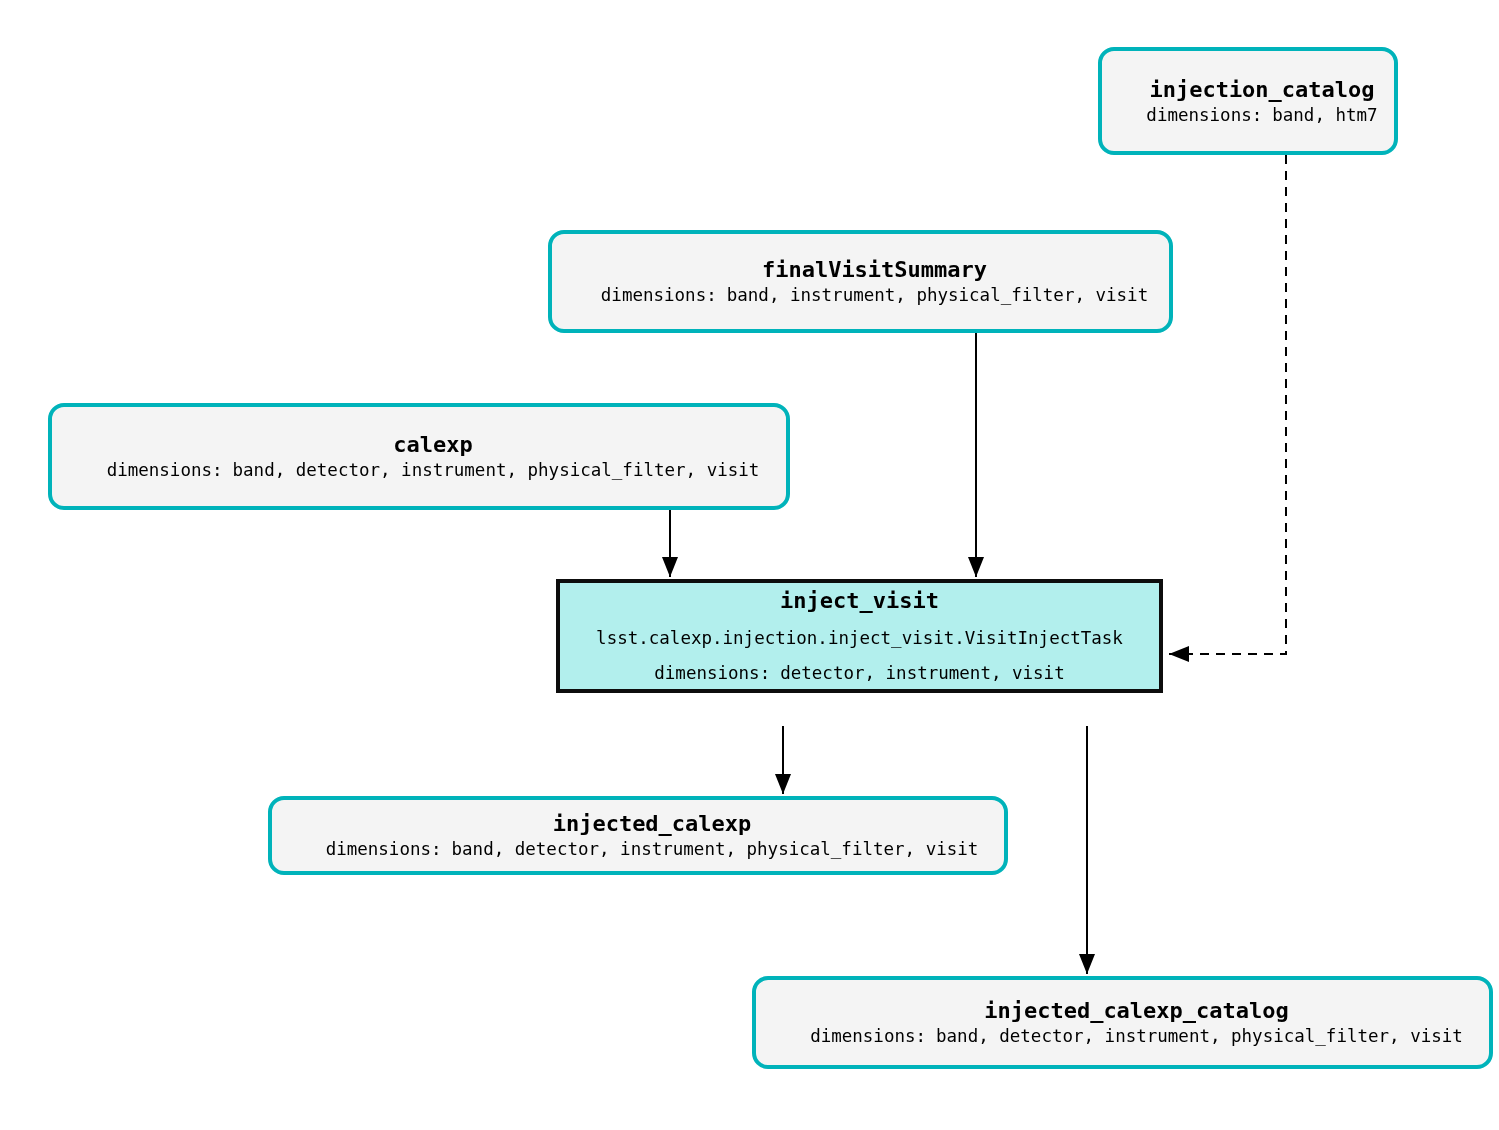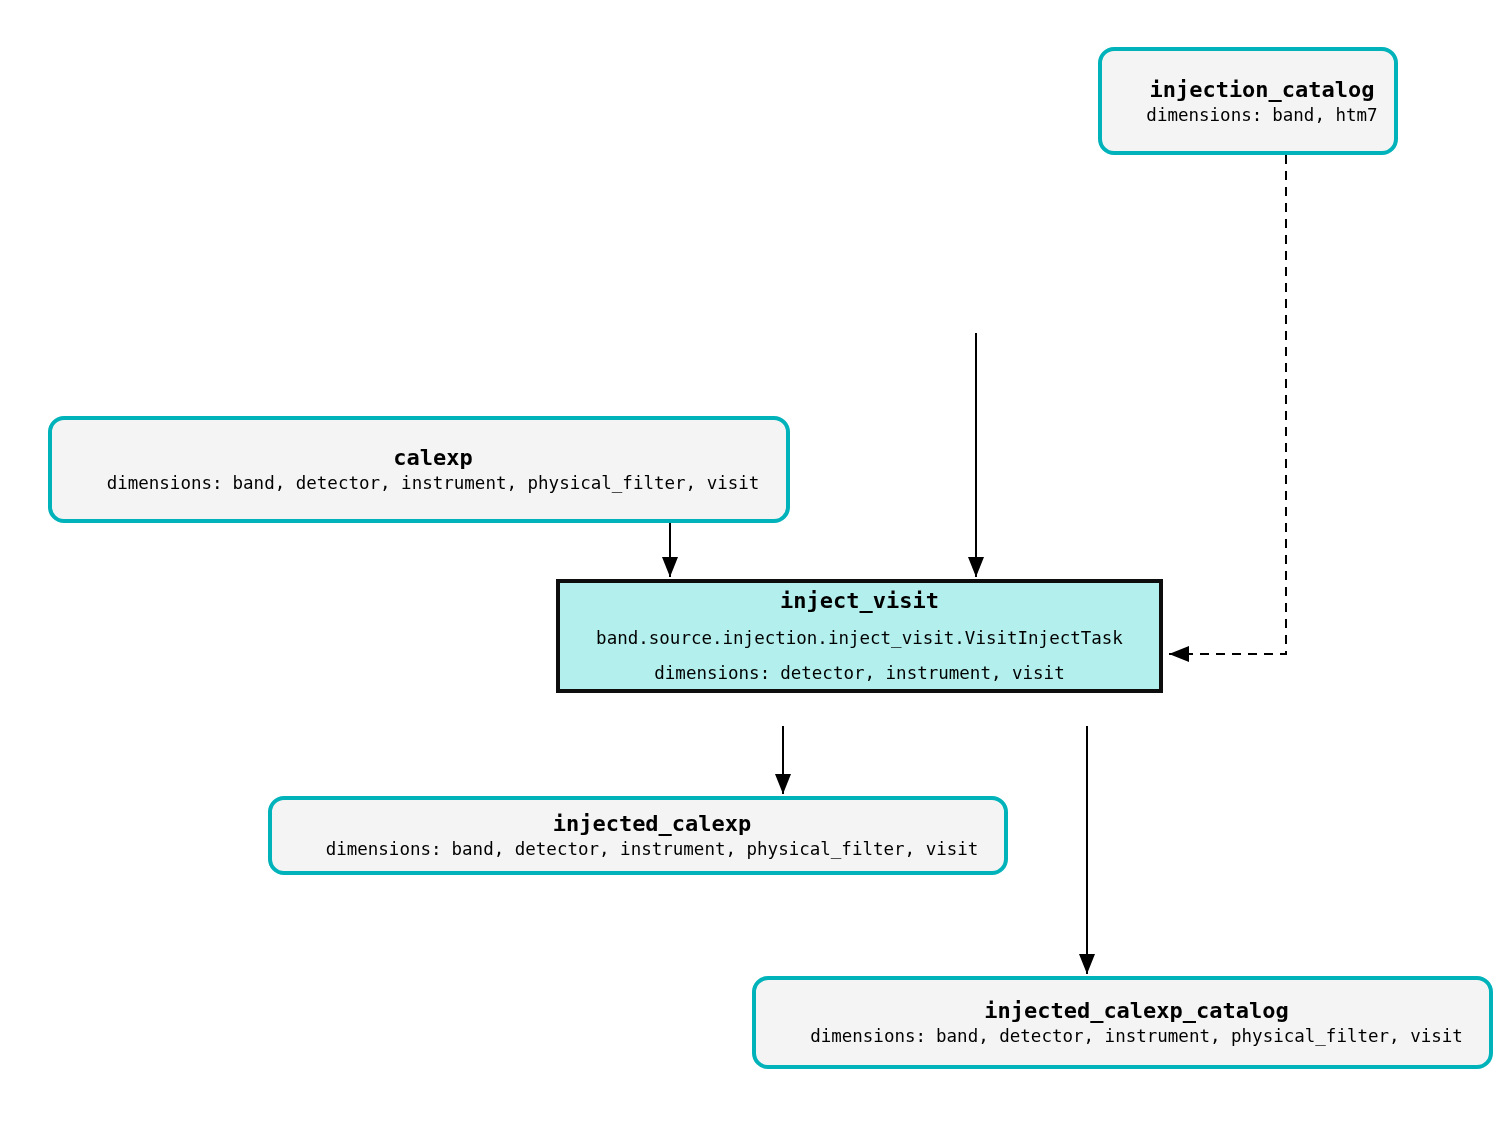--- a/index.html
+++ b/index.html
@@ -85,31 +85,37 @@
     <line x1="1087" y1="726" x2="1087" y2="974" stroke="#000" stroke-width="2" marker-end="url(#arrowhead)"></line>
   </svg>
 
   <div class="node dataset" style="left:1098px; top:47px; width:300px; height:108px;">
     <div class="node-title">injection_catalog</div>
     <div class="node-line">
       <span class="dims-label">dimensions:</span><span>band, htm7</span>
     </div>
   </div>
 
+  <div class="node dataset" style="left:548px; top:230px; width:625px; height:103px;">
+    <div class="node-title">finalVisitSummary</div>
+    <div class="node-line">
+      <span class="dims-label">dimensions:</span><span>band, instrument, physical_filter, visit</span>
+    </div>
+  </div>
 
-  <div class="node dataset" style="left:48px; top:416px; width:742px; height:107px;">
+  <div class="node dataset" style="left:48px; top:403px; width:742px; height:107px;">
     <div class="node-title">calexp</div>
     <div class="node-line">
       <span class="dims-label">dimensions:</span><span>band, detector, instrument, physical_filter, visit</span>
     </div>
   </div>
 
   <div class="node task" style="left:556px; top:579px; width:607px; height:114px;">
     <div class="node-title">inject_visit</div>
-    <div class="node-line">band.source.injection.inject_visit.VisitInjectTask</div>
+    <div class="node-line">lsst.calexp.injection.inject_visit.VisitInjectTask</div>
     <div class="node-line">
       <span class="dims-label">dimensions:</span><span>detector, instrument, visit</span>
     </div>
   </div>
 
   <div class="node dataset" style="left:268px; top:796px; width:740px; height:79px;">
     <div class="node-title">injected_calexp</div>
     <div class="node-line">
       <span class="dims-label">dimensions:</span><span>band, detector, instrument, physical_filter, visit</span>
     </div>

